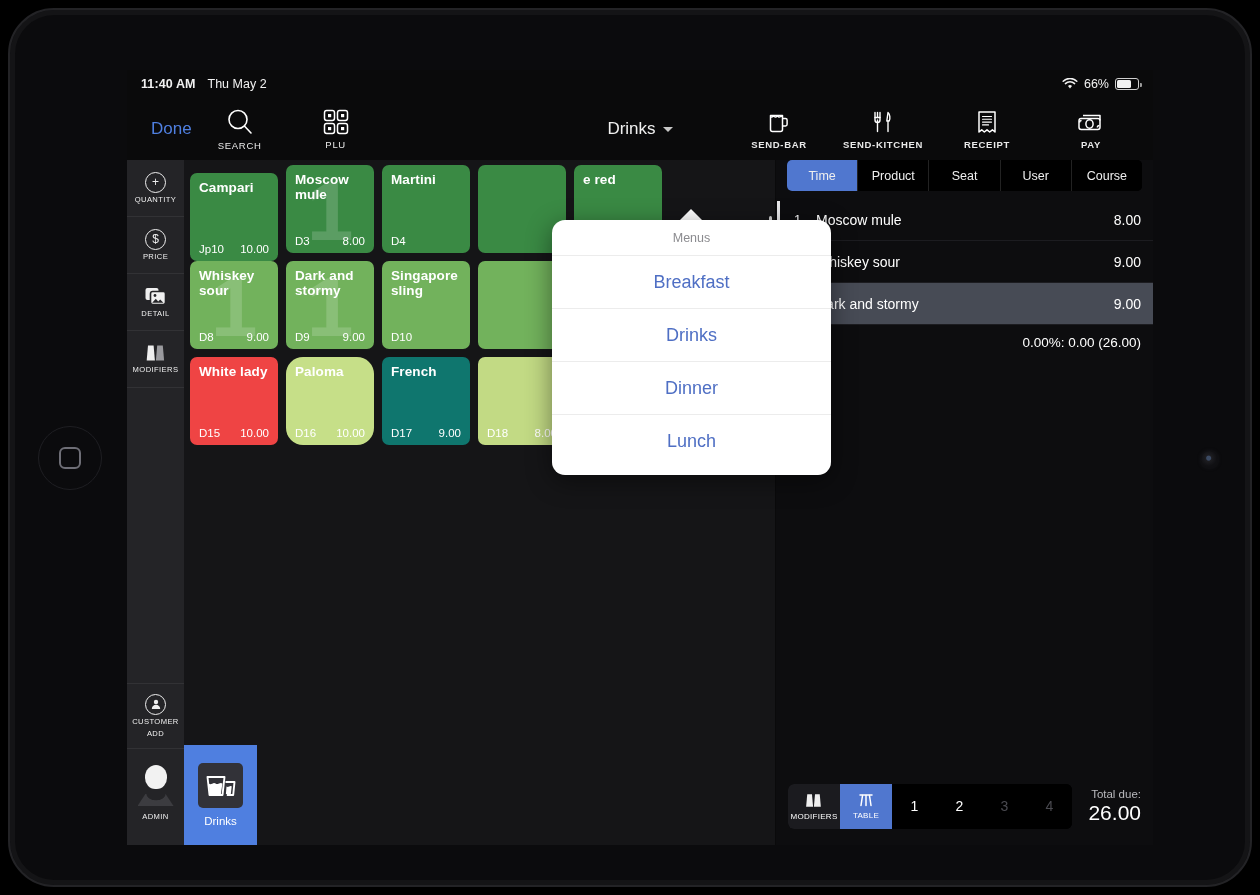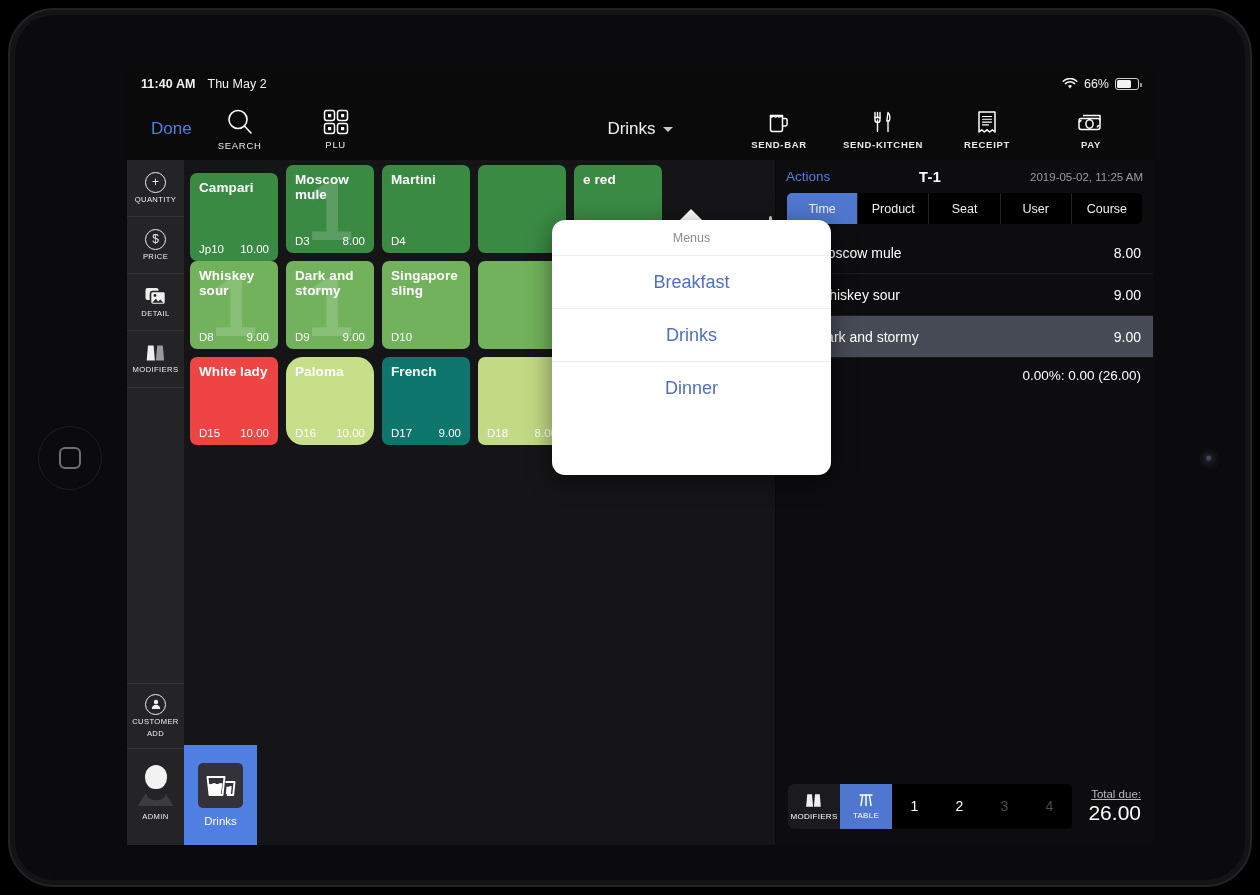--- a/index.html
+++ b/index.html
@@ -131,21 +131,21 @@
   #order-foot { height:70px; display:flex; align-items:center; padding:0 12px 8px 12px; }
   #foot-group { display:flex; border-radius:6px; overflow:hidden; height:45px; background:#000; }
   .foot-btn { width:52px; display:flex; flex-direction:column; align-items:center; justify-content:center;
               gap:3px; color:#fff; background:#1b1b1f; }
   .foot-btn .lbl { font-size:8px; letter-spacing:.3px; }
   .foot-btn.table { background:#5077cf; }
   .seat { width:45px; display:flex; align-items:center; justify-content:center; color:#fff;
           font-size:14px; background:#000; }
   .seat.dim { color:#4a4a50; }
   #total { margin-left:auto; text-align:right; color:#fff; }
-  #total .lbl { font-size:11.5px; color:#b9b9bd;text-decoration:underline; }
+  #total .lbl { font-size:11.5px; color:#b9b9bd; }
   #total .val { font-size:21px; margin-top:1px; }
 
   
   #popover { position:absolute; left:425px; top:150px; width:279px; height:255px;
              background:#fff; border-radius:13px; overflow:hidden;
              box-shadow:0 6px 26px rgba(0,0,0,.45); }
   #pop-arrow { position:absolute; left:552px; top:139px; width:0; height:0;
                border-left:12px solid transparent; border-right:12px solid transparent;
                border-bottom:12px solid #fff; }
   #pop-title { height:36px; display:flex; align-items:center; justify-content:center;
@@ -407,25 +407,20 @@
                 <path d="M4.6 12.5 c2.6 2.4 4.6 -2.2 7 0 c2.2 2 4.4 -2 6.8 0 l-1.5 10.5 h-11 Z" fill="#fff"></path>
                 <path d="M22.5 15.5 c1.8 1.6 3.4 -1.4 5.2 0 l-.9 7.5 h-4.9 Z" fill="#fff"></path>
               </svg>
             </span>
             <span class="lbl">Drinks</span>
           </div>
         </div>
       </div>
 
       <div id="order">
-        <div id="order-head">
-          <span id="order-actions">Actions</span>
-          <span class="ttl">T-1</span>
-          <span id="order-ts">2019-05-02, 11:25 AM</span>
-        </div>
 
         <div id="tabs">
             <div class="tab active">Time</div>
             <div class="tab">Product</div>
             <div class="tab">Seat</div>
             <div class="tab">User</div>
             <div class="tab">Course</div>
           </div>
 
         <div id="lines">
@@ -485,17 +480,18 @@
       </div>
     </div>
 
     <div id="pop-arrow"></div>
     <div id="popover">
       <div id="pop-title">Menus</div>
       <div id="pop-items">
           <div class="pop-item">Breakfast</div>
           <div class="pop-item">Drinks</div>
           <div class="pop-item">Dinner</div>
+          <div class="pop-item">Lunch</div>
         </div>
     </div>
 
   </div>
 </div>
 
 </body></html>

